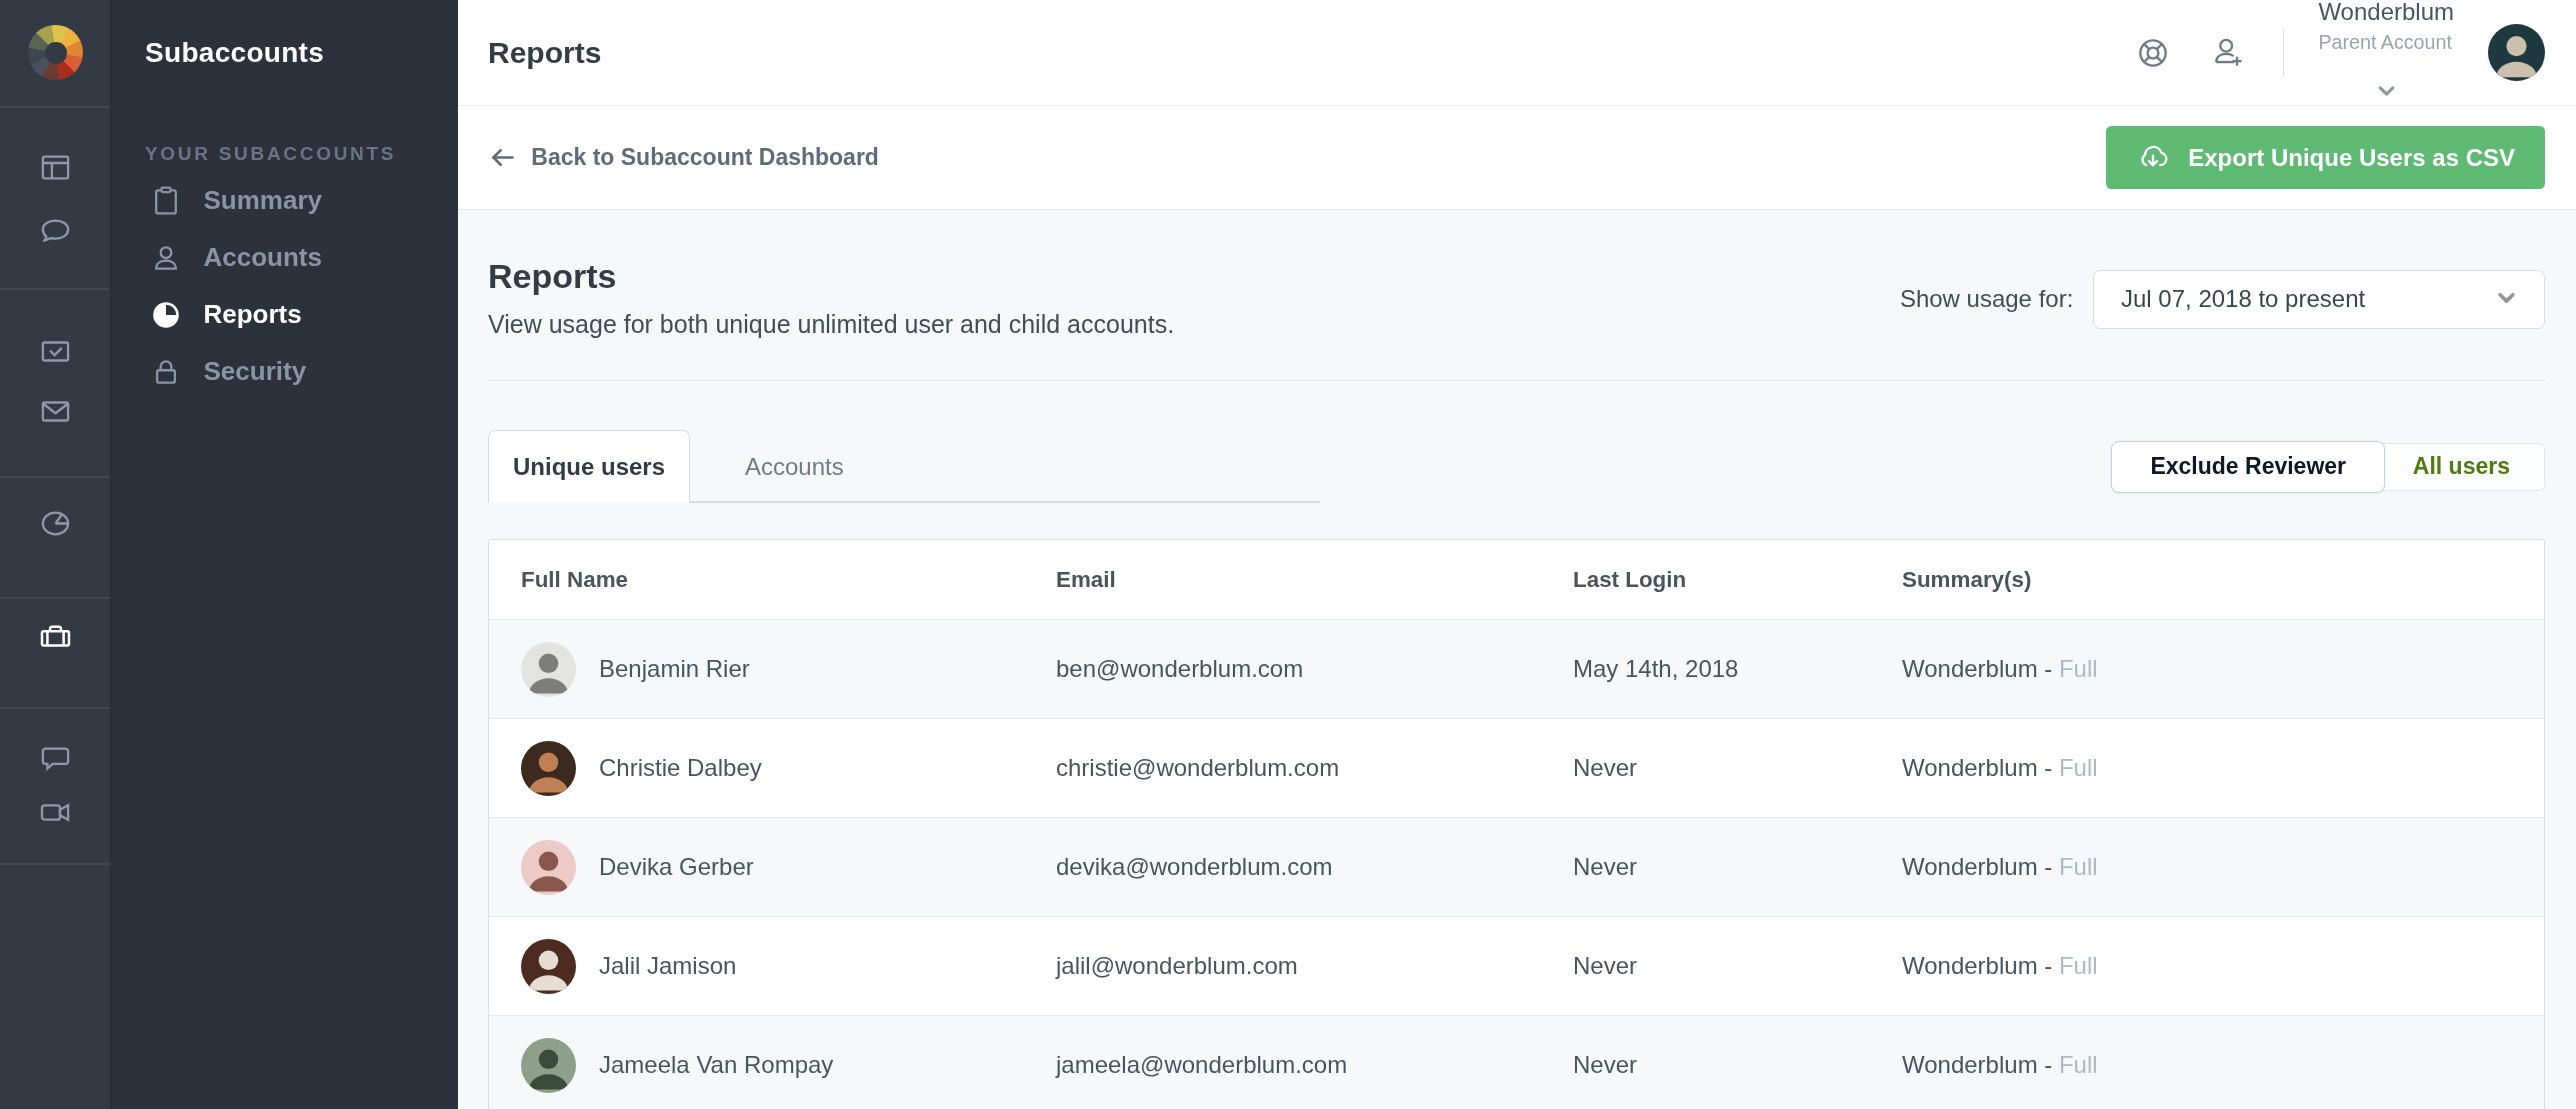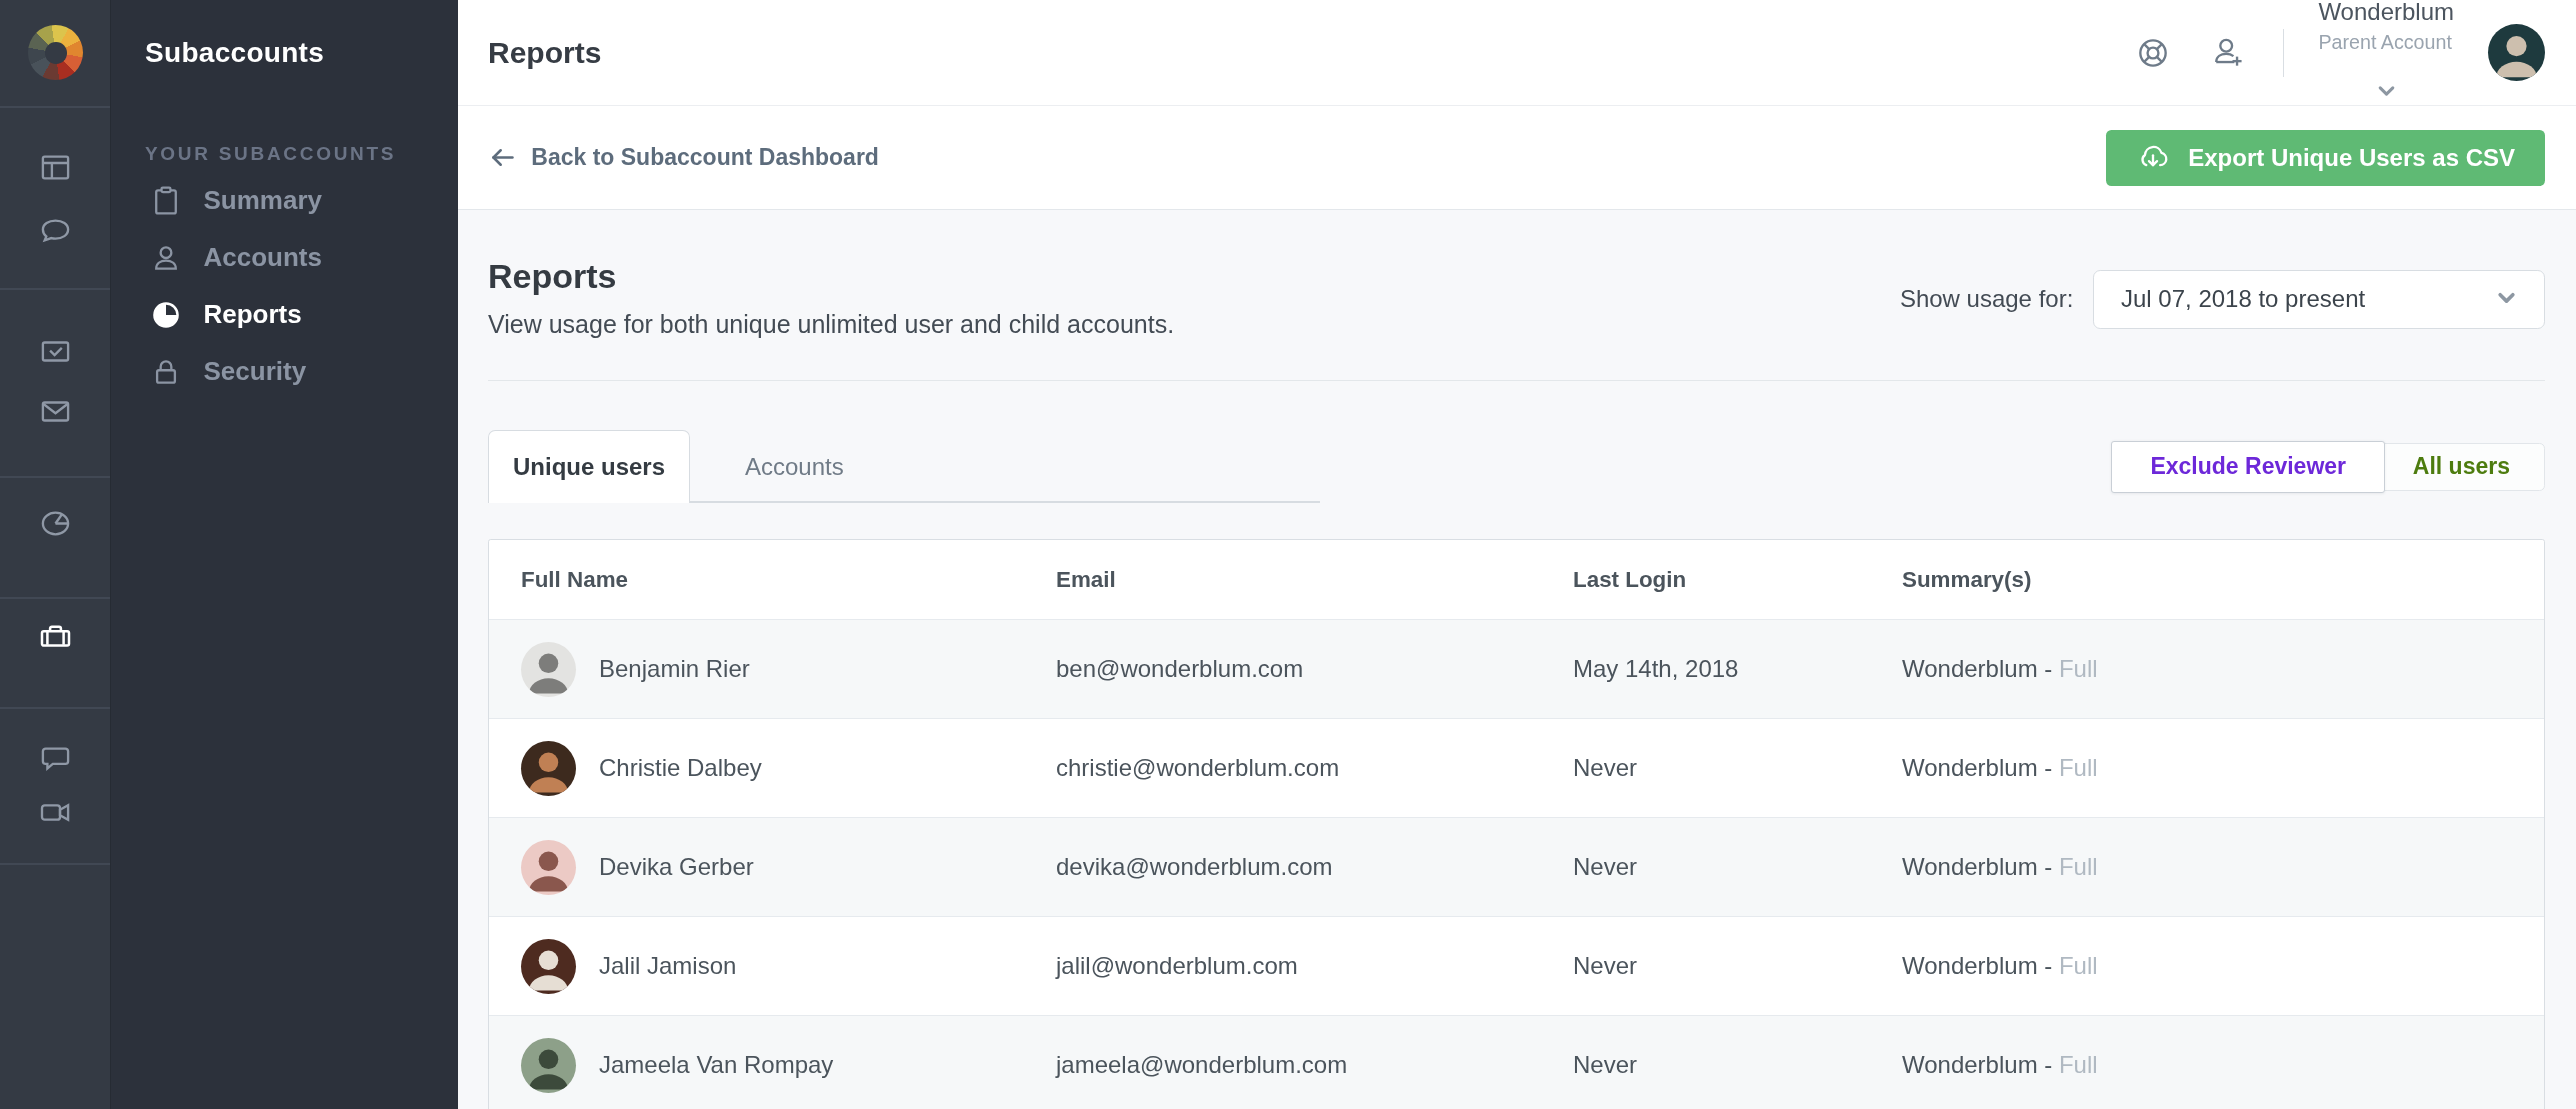--- a/index.html
+++ b/index.html
@@ -77,21 +77,21 @@
   .chev { color: #8d97a2; }
   .avatar-lg { width: 57px; height: 57px; border-radius: 50%; overflow: hidden; flex: none; cursor: pointer; }
 
   .actionbar {
     height: 104px; background: #ffffff; border-bottom: 1.8px solid #e3e7eb;
     display: flex; align-items: center; padding: 0 31px 0 30px; flex: none;
   }
   .back-link { display: flex; align-items: center; gap: 14.3px; color: #5d6c7c; font-size: 23px; font-weight: bold; cursor: pointer; }
   .back-link svg { width: 29px; height: 29px; }
   .btn-green {
-    margin-left: auto; height: 56px; border: none; border-radius: 5.4px;
+    margin-left: auto; height: 63px; border: none; border-radius: 5.4px;
     display: flex; align-items: center; gap: 18px; padding: 0 30px;
     color: #ffffff; font-size: 24px; font-weight: bold; font-family: inherit; cursor: pointer;
   }
   .btn-green svg { width: 34px; height: 34px; }
 
   .content { flex: 1; padding: 0 31px 0 30px; min-height: 0; }
 
   .sec-row { display: flex; align-items: flex-start; padding-top: 47px; }
   .sec-title { font-size: 34px; font-weight: bold; color: #353b42; }
   .sec-desc { margin-top: 14.3px; font-size: 25px; color: #434b54; }
@@ -115,21 +115,21 @@
   }
   .tab.active {
     background: #ffffff; border: 1.8px solid #d7dce1; border-bottom: none;
     border-radius: 7.2px 7.2px 0 0; font-weight: bold; color: #343b42; width: 202px; padding: 0;
   }
   .tab.inactive { color: #707b87; }
   .seg { margin-left: auto; margin-bottom: 10.7px; display: flex; align-items: center; }
   .seg-btn { font-family: inherit; font-size: 23px; font-weight: bold; cursor: pointer; }
   .seg-btn.on {
     position: relative; z-index: 2; height: 52px; padding: 8px 38px;
-    background: #ffffff; color: #6d28d9; border: 1.8px solid #c9cfd6; border-radius: 3px;
+    background: #ffffff; color: #0f172a; border: 1.8px solid #c9cfd6; border-radius: 8px;
     box-shadow: 0 0.9px 2.7px rgba(40,50,60,.08);
   }
   .seg-btn.off {
     position: relative; z-index: 1; height: 48px; padding: 0 34px; margin-left: -7.2px;
     background: #fcfdfd; color: #4d7c0f; border: 1.8px solid #e2e6ea; border-radius: 0 5.4px 5.4px 0;
   }
 
   .card { margin-top: 36px; background: #ffffff; border: 1.8px solid #d9dee3; border-radius: 2.7px; }
   .thead { height: 79px; display: flex; align-items: center; }
   .th { font-size: 22.4px; font-weight: bold; color: #4b545c; }

